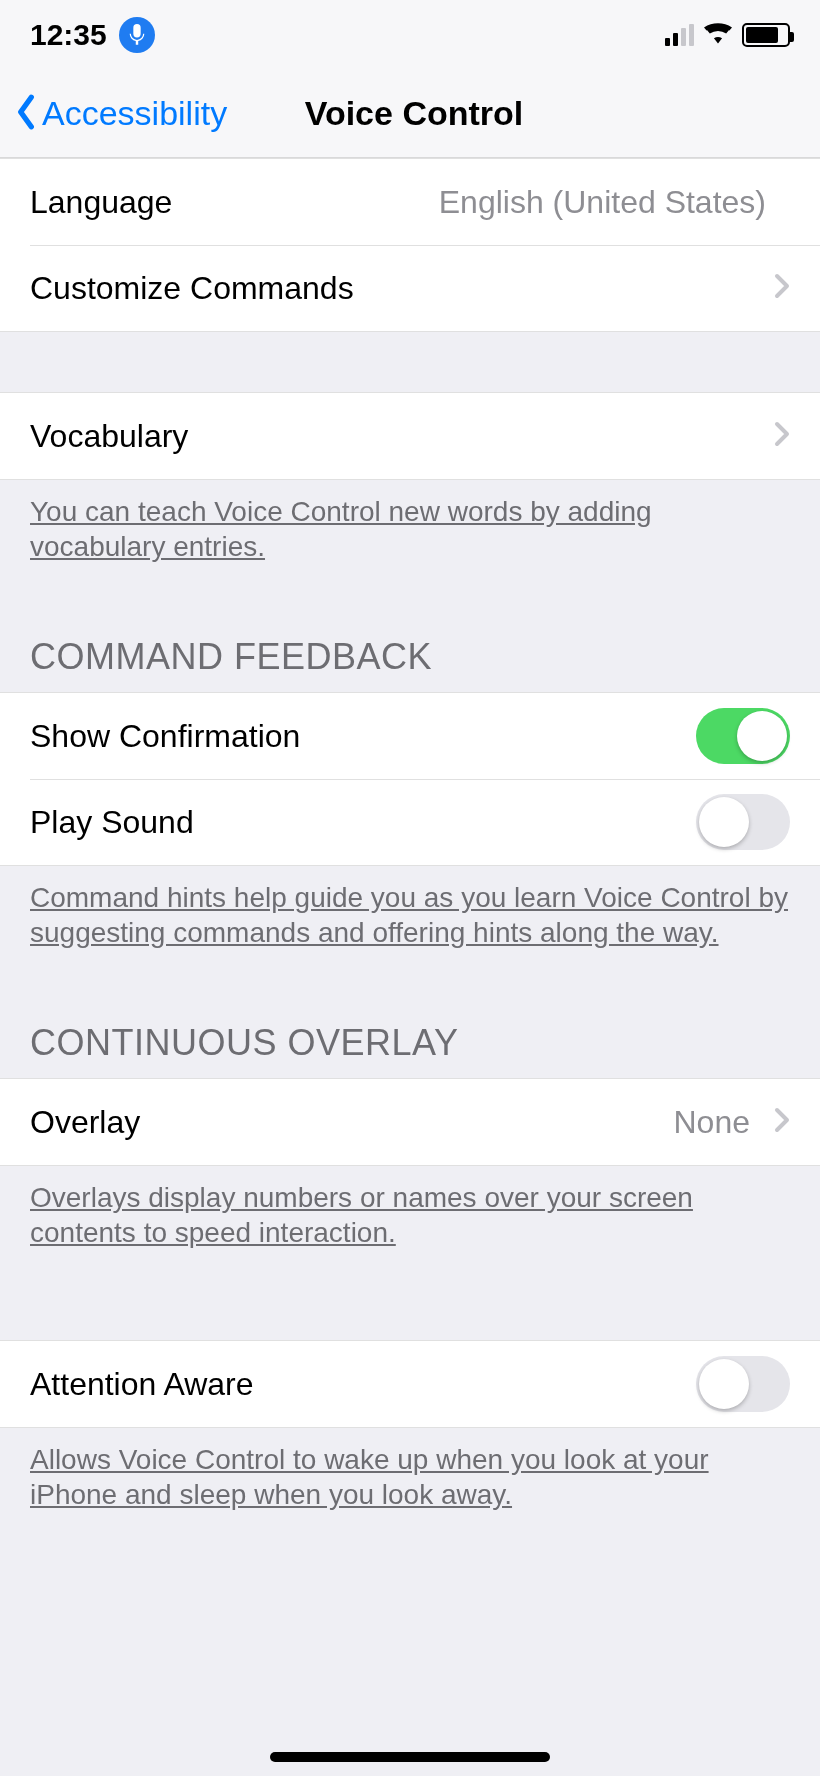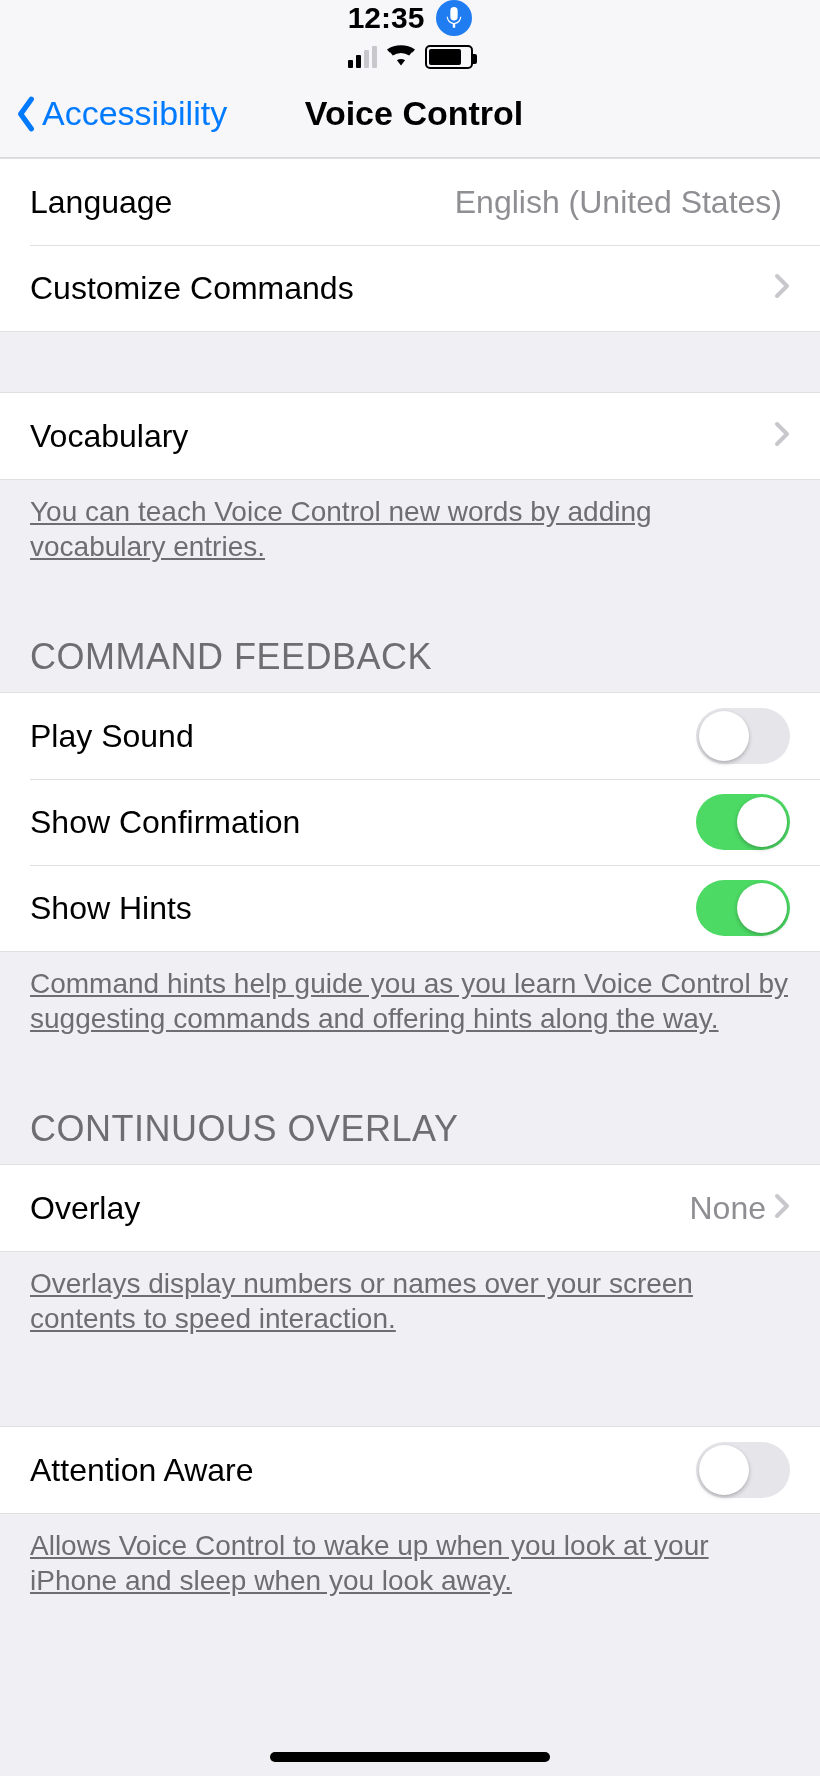--- a/index.html
+++ b/index.html
@@ -13,21 +13,20 @@
     position: relative;
   }
   
   .status-bar {
     height: 70px;
     display: flex;
     align-items: center;
     justify-content: space-between;
     padding: 0 30px;
     background: #F7F7F9;
-    flex-direction: column;
   }
   .status-left {
     display: flex;
     align-items: center;
     gap: 12px;
   }
   .status-time {
     font-size: 30px;
     font-weight: 600;
   }
@@ -61,21 +60,21 @@
   
   .nav-bar{
     background:#F7F7F9;
     border-bottom:1px solid rgba(0,0,0,0.12);
     height:88px;
     position:relative;
     display:flex;
     align-items:center;
   }
   .nav-back{
-    display:flex; align-items:center; gap:4px;
+    display:flex; align-items:flex-start; gap:4px;
     color:#007AFF; font-size:34px; padding-left:14px;
     font-weight:400;
   }
   .nav-back svg{ width:24px; height:36px; fill:none; stroke:#007AFF; stroke-width:5; stroke-linecap:round; stroke-linejoin:round;}
   .nav-title{
     position:absolute; left:0; right:0; text-align:center;
     font-size:34px; font-weight:600; pointer-events:none;margin-left:8px;
   }
   .group-header{
     font-size:36px; color:#6D6D72; letter-spacing:0.5px;
@@ -97,21 +96,21 @@
     padding:0 30px;
     position:relative;
     font-size:32px;
   }
   .cell + .cell::before{
     content:""; position:absolute; left:30px; right:0; top:0; height:1px;
     background:rgba(0,0,0,0.12);
   }
   .cell-label{ flex:none; }
   .cell-spacer{ flex:1; }
-  .cell-value{ color:#8E8E93; font-size:32px; margin-right:8px; }
+  .cell-value{ color:#8E8E93; font-size:32px; margin-right:24px; }
   .chevron svg{ width:16px; height:26px; fill:none; stroke:#C7C7CC; stroke-width:4; stroke-linecap:round; stroke-linejoin:round;}
   .switch{
     width:94px; height:56px; border-radius:28px; position:relative;
     transition:background 0.15s;
   }
   .switch[data-on="true"]{ background:#4CD964; }
   .switch[data-on="false"]{ background:#E5E5EA; }
   .switch .knob{
     position:absolute; top:3px; width:50px; height:50px; border-radius:50%;
     background:#fff; box-shadow:0 2px 4px rgba(0,0,0,0.25);
@@ -192,37 +191,30 @@
         </svg></span>
   </div>
 </div>
 <div class="group-footer">You can teach Voice Control new words by adding vocabulary entries.</div>
 
 <div class="group-spacer small"></div>
 
 <div class="group-header">COMMAND FEEDBACK</div>
 <div class="cell-list">
   <div class="cell">
-    <span class="cell-label">Play Sound</span>
-    <span class="cell-spacer"></span>
-    <span class="switch" data-on="false">
-        <span class="knob"></span>
-      </span>
-  </div>
-  <div class="cell">
     <span class="cell-label">Show Confirmation</span>
     <span class="cell-spacer"></span>
     <span class="switch" data-on="true">
         <span class="knob"></span>
       </span>
   </div>
   <div class="cell">
-    <span class="cell-label">Show Hints</span>
-    <span class="cell-spacer"></span>
-    <span class="switch" data-on="true">
+    <span class="cell-label">Play Sound</span>
+    <span class="cell-spacer"></span>
+    <span class="switch" data-on="false">
         <span class="knob"></span>
       </span>
   </div>
 </div>
 <div class="group-footer">Command hints help guide you as you learn Voice Control by suggesting commands and offering hints along the way.</div>
 
 <div class="group-spacer small"></div>
 
 <div class="group-header">CONTINUOUS OVERLAY</div>
 <div class="cell-list">

